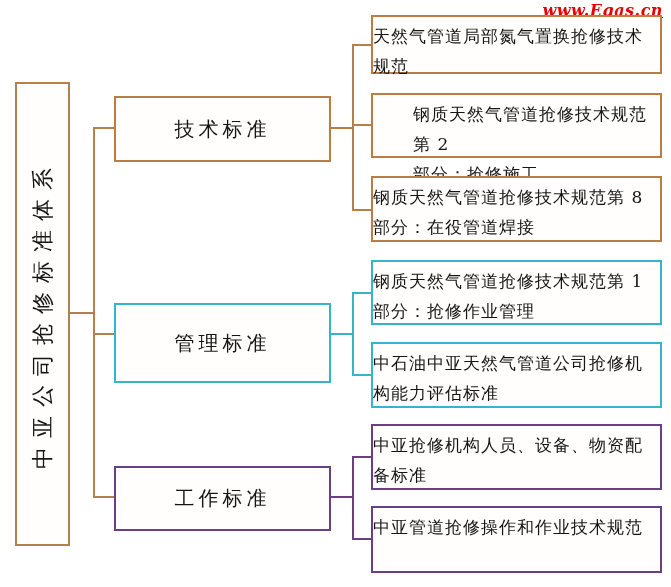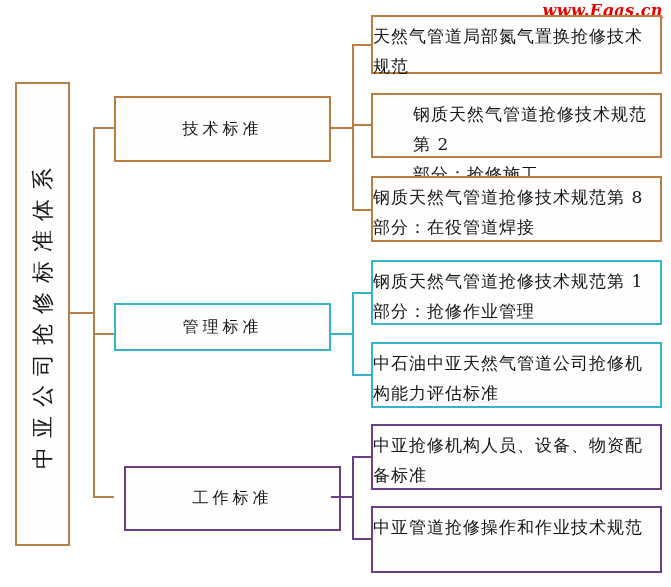--- a/index.html
+++ b/index.html
@@ -15,21 +15,21 @@
   .vtext {
     position:absolute; left:50%; top:50%;
     transform:translate(-50%,-50%) rotate(-90deg);
     white-space:nowrap; font-size:22px; letter-spacing:9px; color:#151515;
   }
 
   
   .branch {
     left:114px; width:217px; border:2px solid;
     display:flex; align-items:center; justify-content:center;
-    font-size:16px; letter-spacing:4px; color:#151515;
+    font-size:20px; letter-spacing:4px; color:#151515;
   }
   .branch.orange { border-color:#BC7D43; }
   .branch.cyan   { border-color:#35B4CC; }
   .branch.purple { border-color:#6B3E85; }
 
   
   .leaf {
     left:371px; width:291px; border:2px solid;
     font-size:17px; letter-spacing:1px;
     line-height:30px; padding-top:4px; white-space:pre-line; color:#151515;
@@ -60,24 +60,24 @@
 
   <div class="watermark">www.Egas.cn</div>
 
   <div class="box root-box">
     <span class="vtext">中亚公司抢修标准体系</span>
   </div>
 
   <div class="box branch orange" style="top:96px;height:66px;">
     <span>技术标准</span>
   </div>
-  <div class="box branch cyan" style="top:303px;height:48px;">
+  <div class="box branch cyan" style="top:303px;height:80px;">
     <span>管理标准</span>
   </div>
-  <div class="box branch purple" style="top:466px;height:65px;margin-left:10px;">
+  <div class="box branch purple" style="top:466px;height:65px;">
     <span>工作标准</span>
   </div>
 
   <div class="box leaf orange" style="top:15px;height:59px;">天然气管道局部氮气置换抢修技术
 规范</div>
   <div class="box leaf orange" style="top:93px;height:65px;padding-left:40px;">钢质天然气管道抢修技术规范第 2
 部分：抢修施工</div>
   <div class="box leaf orange" style="top:176px;height:66px;">钢质天然气管道抢修技术规范第 8
 部分：在役管道焊接</div>
 

